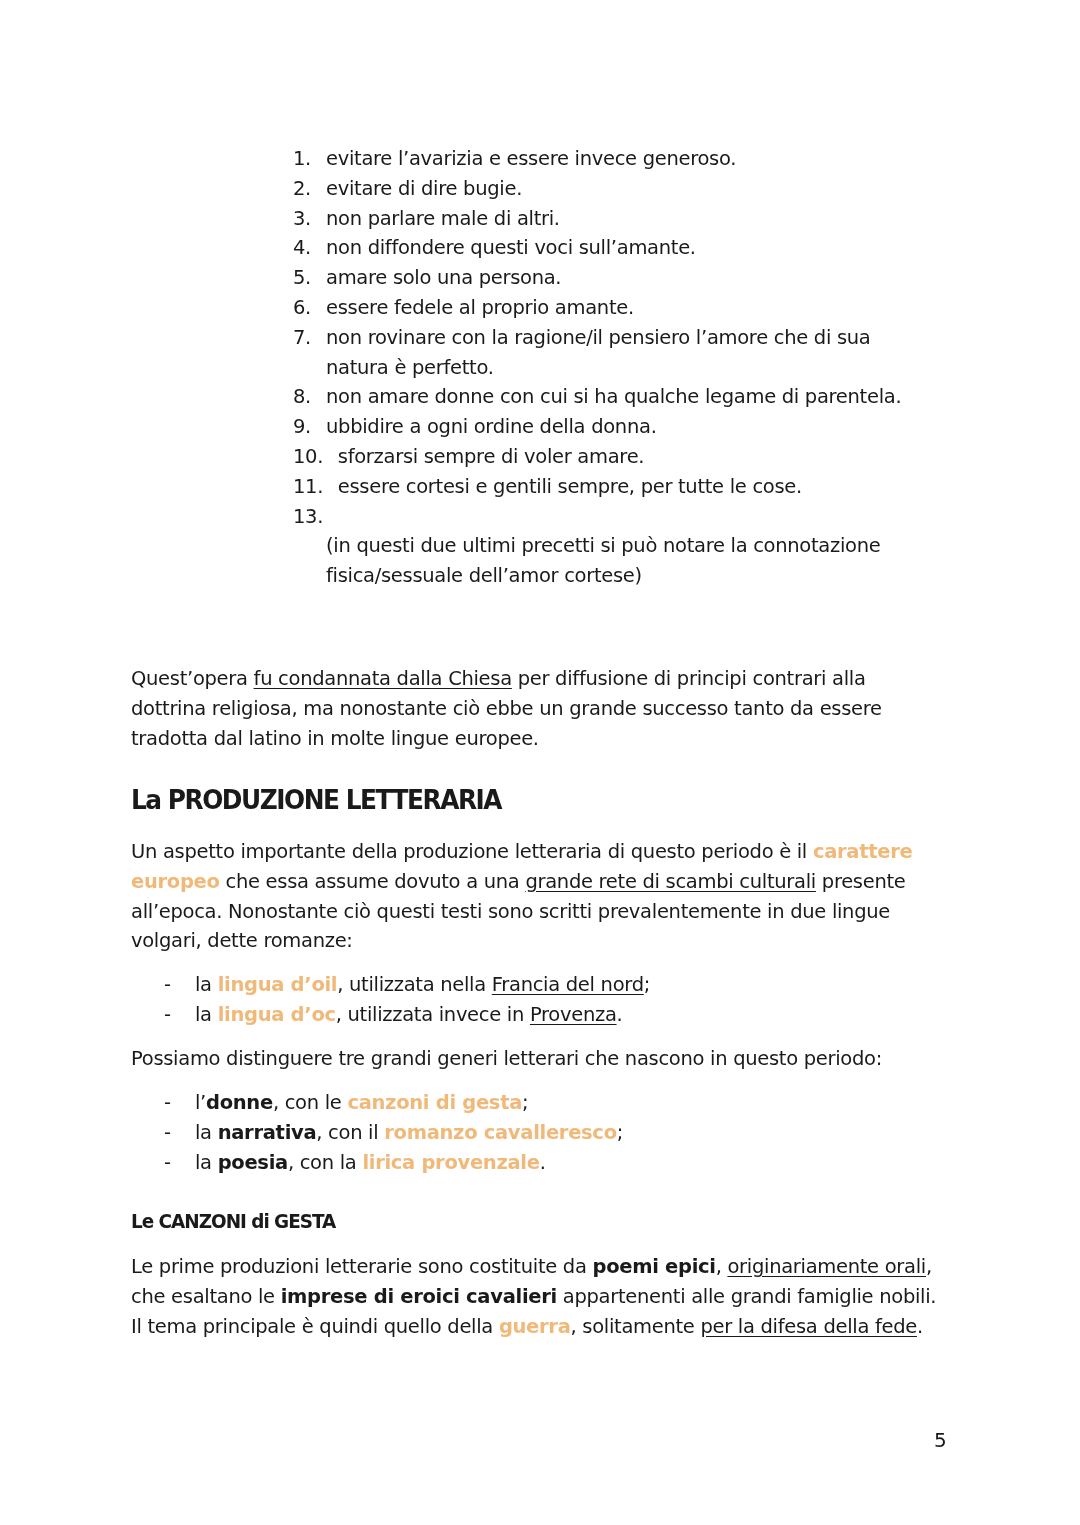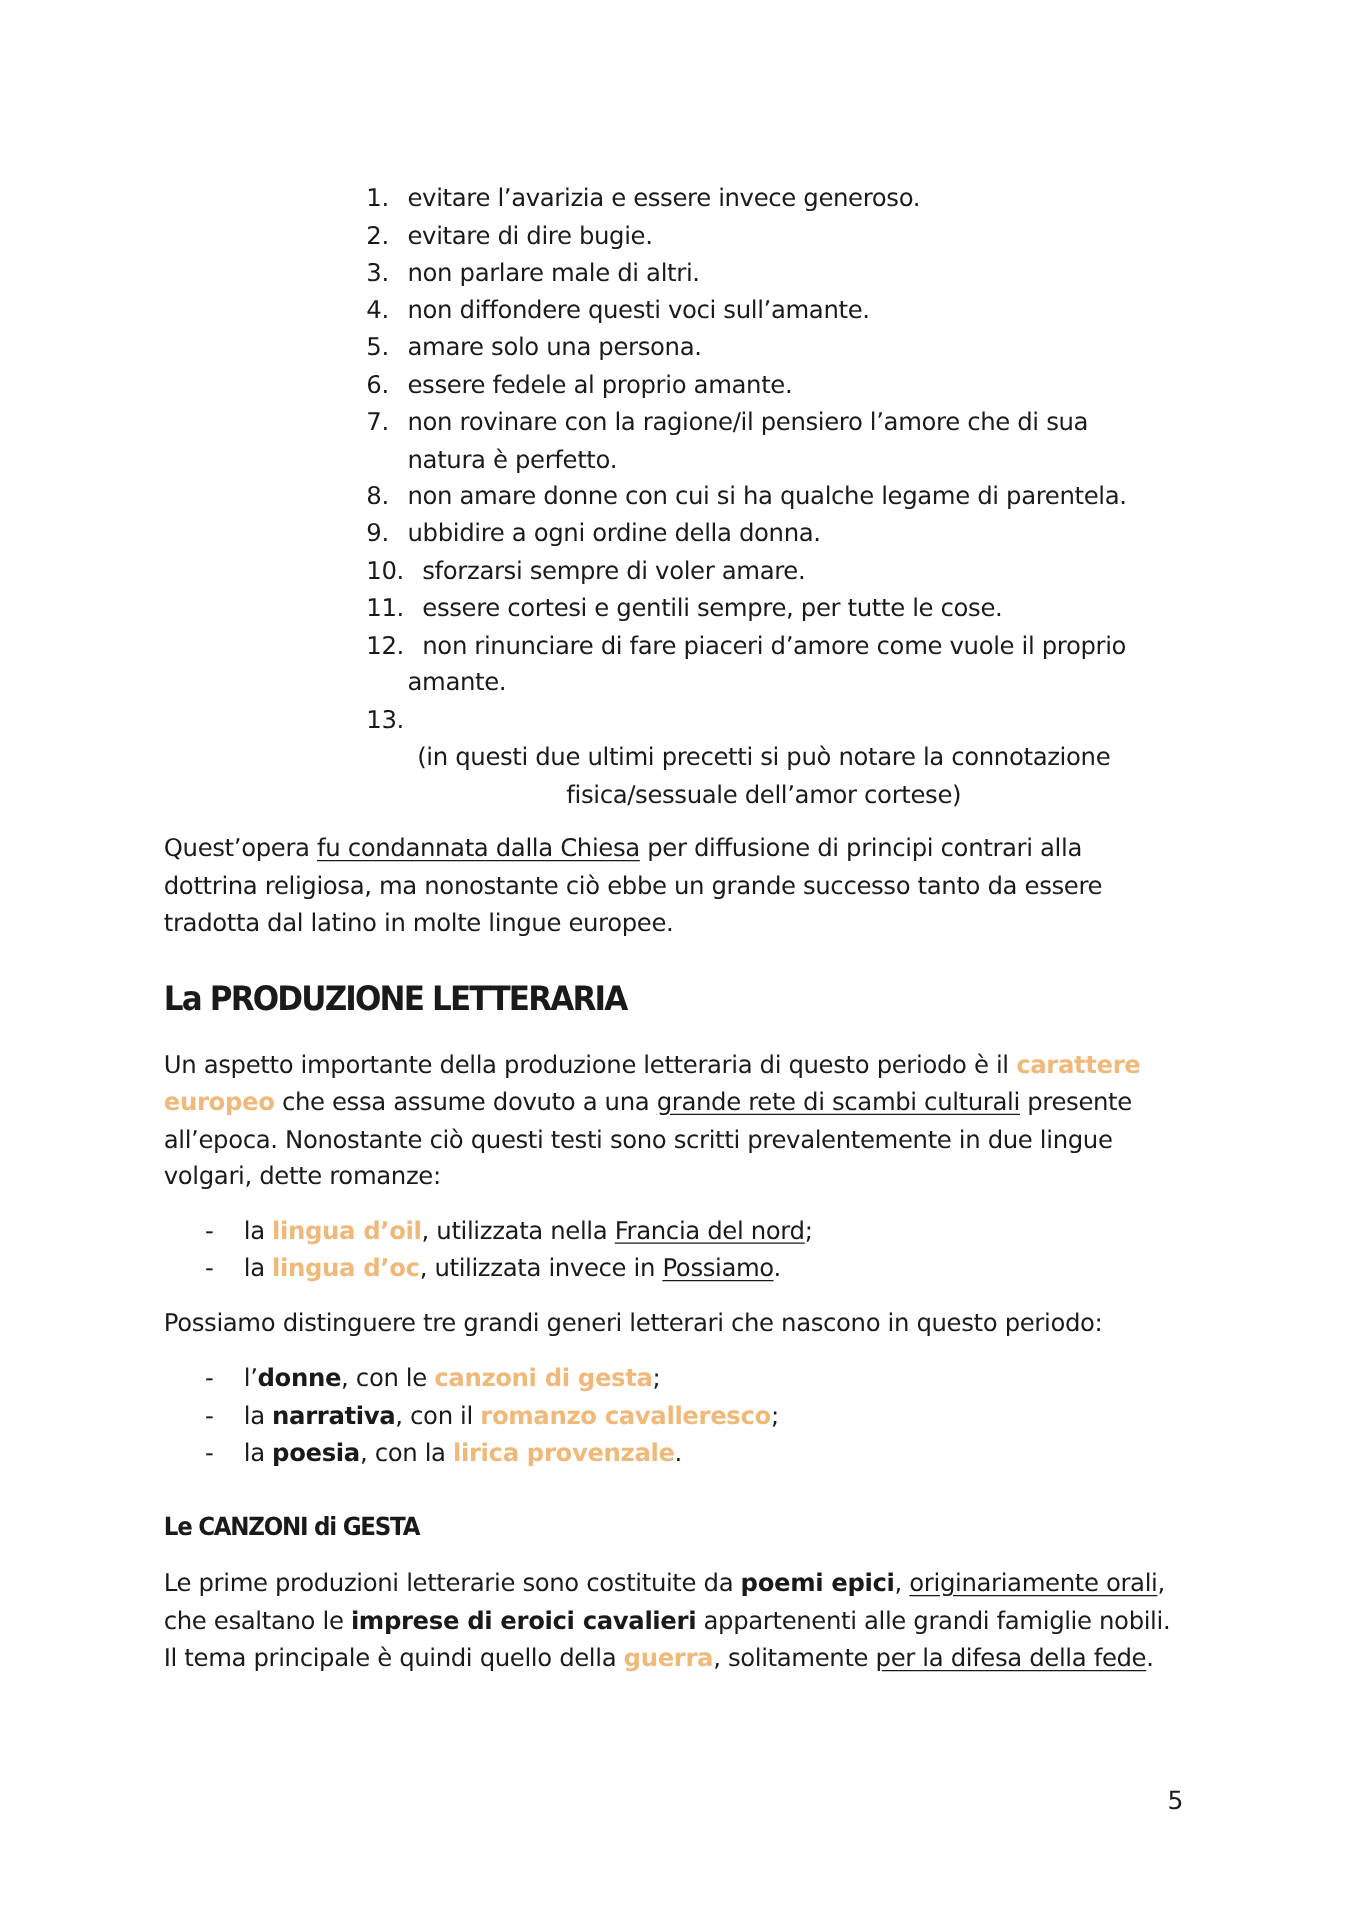--- a/index.html
+++ b/index.html
@@ -5,21 +5,21 @@
   html, body { margin: 0; padding: 0; background: #ffffff; }
   body {
     width: 1080px; height: 1525px; position: relative; overflow: hidden;
     font-family: "DejaVu Sans", sans-serif; color: #1a1a1a;
   }
   .page { position: absolute; left: 0; top: 0; width: 1080px; height: 1525px; }
   .txt { font-size: 19.5px; line-height: 29.8px; letter-spacing: -0.3px; }
   .ol { position: absolute; left: 293px; top: 144px; width: 640px; }
   .ol .li { position: relative; padding-left: 33px; }
   .ol .li .num { position: absolute; left: 0; top: 0; }
-  .ol .note { padding-left: 33px; text-align: center; }
+  .ol .note { padding-left: 33px; }
   .para { position: absolute; left: 131px; width: 820px; }
   .h1 {
     position: absolute; left: 131px; top: 784px;
     font-family: "DejaVu Sans", sans-serif; font-weight: bold;
     font-size: 27px; letter-spacing: -1.6px; transform: scaleX(0.92); transform-origin: left;
   }
   .h2 {
     position: absolute; left: 131px; top: 1209px;
     font-family: "DejaVu Sans", sans-serif; font-weight: bold;
     font-size: 20px; letter-spacing: -1.1px; transform: scaleX(0.92); transform-origin: left;
@@ -42,38 +42,37 @@
     <div class="li"><span class="num">2.</span><span>evitare di dire bugie.</span></div>
     <div class="li"><span class="num">3.</span><span>non parlare male di altri.</span></div>
     <div class="li"><span class="num">4.</span><span>non diffondere questi voci sull’amante.</span></div>
     <div class="li"><span class="num">5.</span><span>amare solo una persona.</span></div>
     <div class="li"><span class="num">6.</span><span>essere fedele al proprio amante.</span></div>
     <div class="li" style="width:560px"><span class="num">7.</span><span>non rovinare con la ragione/il pensiero l’amore che di sua natura è perfetto.</span></div>
     <div class="li" style="white-space:nowrap"><span class="num">8.</span><span>non amare donne con cui si ha qualche legame di parentela.</span></div>
     <div class="li"><span class="num">9.</span><span>ubbidire a ogni ordine della donna.</span></div>
     <div class="li"><span class="num">10.</span>&nbsp;&nbsp;<span>sforzarsi sempre di voler amare.</span></div>
     <div class="li"><span class="num">11.</span>&nbsp;&nbsp;<span>essere cortesi e gentili sempre, per tutte le cose.</span></div>
-    <div class="li" style="width:590px"><span class="num">12.</span>&nbsp;&nbsp;<span>non rinunciare di fare piaceri d’amore come vuole il proprio amante.</span></div>
     <div class="li"><span class="num">13.</span>&nbsp;&nbsp;</div>
     <div class="note" style="width:570px">(in questi due ultimi precetti si può notare la connotazione fisica/sessuale dell’amor cortese)</div>
   </div>
 
   <div class="para txt" style="top:664px; width:790px;">
     <span>Quest’opera </span><span class="u">fu condannata dalla Chiesa</span><span> per diffusione di principi contrari alla dottrina religiosa, ma nonostante ciò ebbe un grande successo tanto da essere tradotta dal latino in molte lingue europee.</span>
   </div>
 
   <div class="h1">La PRODUZIONE LETTERARIA</div>
 
   <div class="para txt" style="top:837px; width:800px;">
     <span>Un aspetto importante della produzione letteraria di questo periodo è il </span><span class="acc">carattere europeo</span><span> che essa assume dovuto a una </span><span class="u">grande rete di scambi culturali</span><span> presente all’epoca. Nonostante ciò questi testi sono scritti prevalentemente in due lingue volgari, dette romanze:</span>
   </div>
 
   <div class="ul txt" style="top:970px;">
     <div class="li"><span class="dash">-</span><span>la </span><span class="acc">lingua d’oil</span><span>, utilizzata nella </span><span class="u">Francia del nord</span><span>;</span></div>
-    <div class="li"><span class="dash">-</span><span>la </span><span class="acc">lingua d’oc</span><span>, utilizzata invece in </span><span class="u">Possiamo</span><span>.</span></div>
+    <div class="li"><span class="dash">-</span><span>la </span><span class="acc">lingua d’oc</span><span>, utilizzata invece in </span><span class="u">Provenza</span><span>.</span></div>
   </div>
 
   <div class="para txt" style="top:1044px;">Possiamo distinguere tre grandi generi letterari che nascono in questo periodo:</div>
 
   <div class="ul txt" style="top:1088px;">
     <div class="li"><span class="dash">-</span><span>l’</span><b>donne</b><span>, con le </span><span class="acc">canzoni di gesta</span><span>;</span></div>
     <div class="li"><span class="dash">-</span><span>la </span><b>narrativa</b><span>, con il </span><span class="acc">romanzo cavalleresco</span><span>;</span></div>
     <div class="li"><span class="dash">-</span><span>la </span><b>poesia</b><span>, con la </span><span class="acc">lirica provenzale</span><span>.</span></div>
   </div>
 

